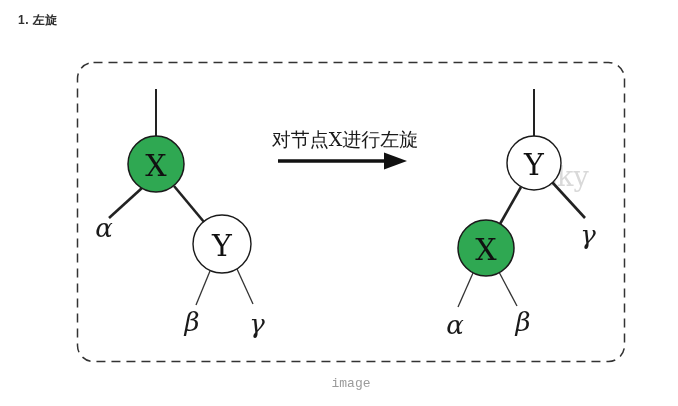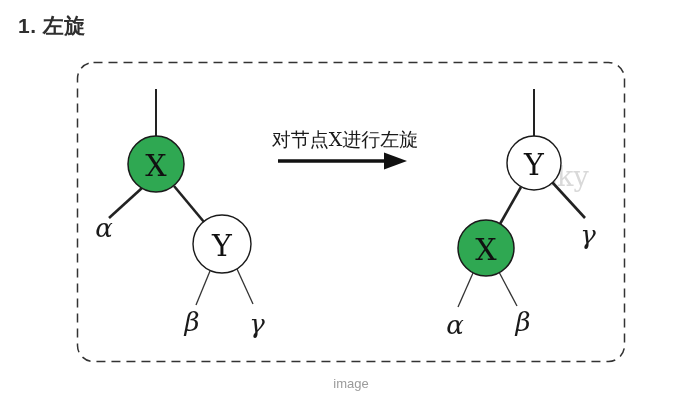--- a/index.html
+++ b/index.html
@@ -14,39 +14,39 @@
   .stage {
     position: relative;
     width: 678px;
     height: 406px;
     background: #ffffff;
   }
   .doc-title {
     position: absolute;
     left: 18px;
     top: 12px;
-    font-size: 21px;
+    font-size: 12px;
     font-weight: bold;
     color: #2f2f2f;
     letter-spacing: 0.5px;
     font-family: "Liberation Sans", sans-serif;
   }
   .diagram-svg {
     position: absolute;
     left: 0;
     top: 0;
   }
   .caption {
     position: absolute;
     left: 351px;
     top: 376px;
     transform: translateX(-50%);
     font-size: 13px;
     color: #9b9b9b;
-    font-family: Liberation Sans, sans-serif;
+    font-family: Liberation Mono, monospace;
   }
   .node-label {
     font-family: "DejaVu Serif", "Liberation Serif", serif;
     font-size: 30px;
     fill: #111111;
   }
   .greek-label {
     font-family: "DejaVu Serif", "Liberation Serif", serif;
     font-style: italic;
     font-size: 26px;

